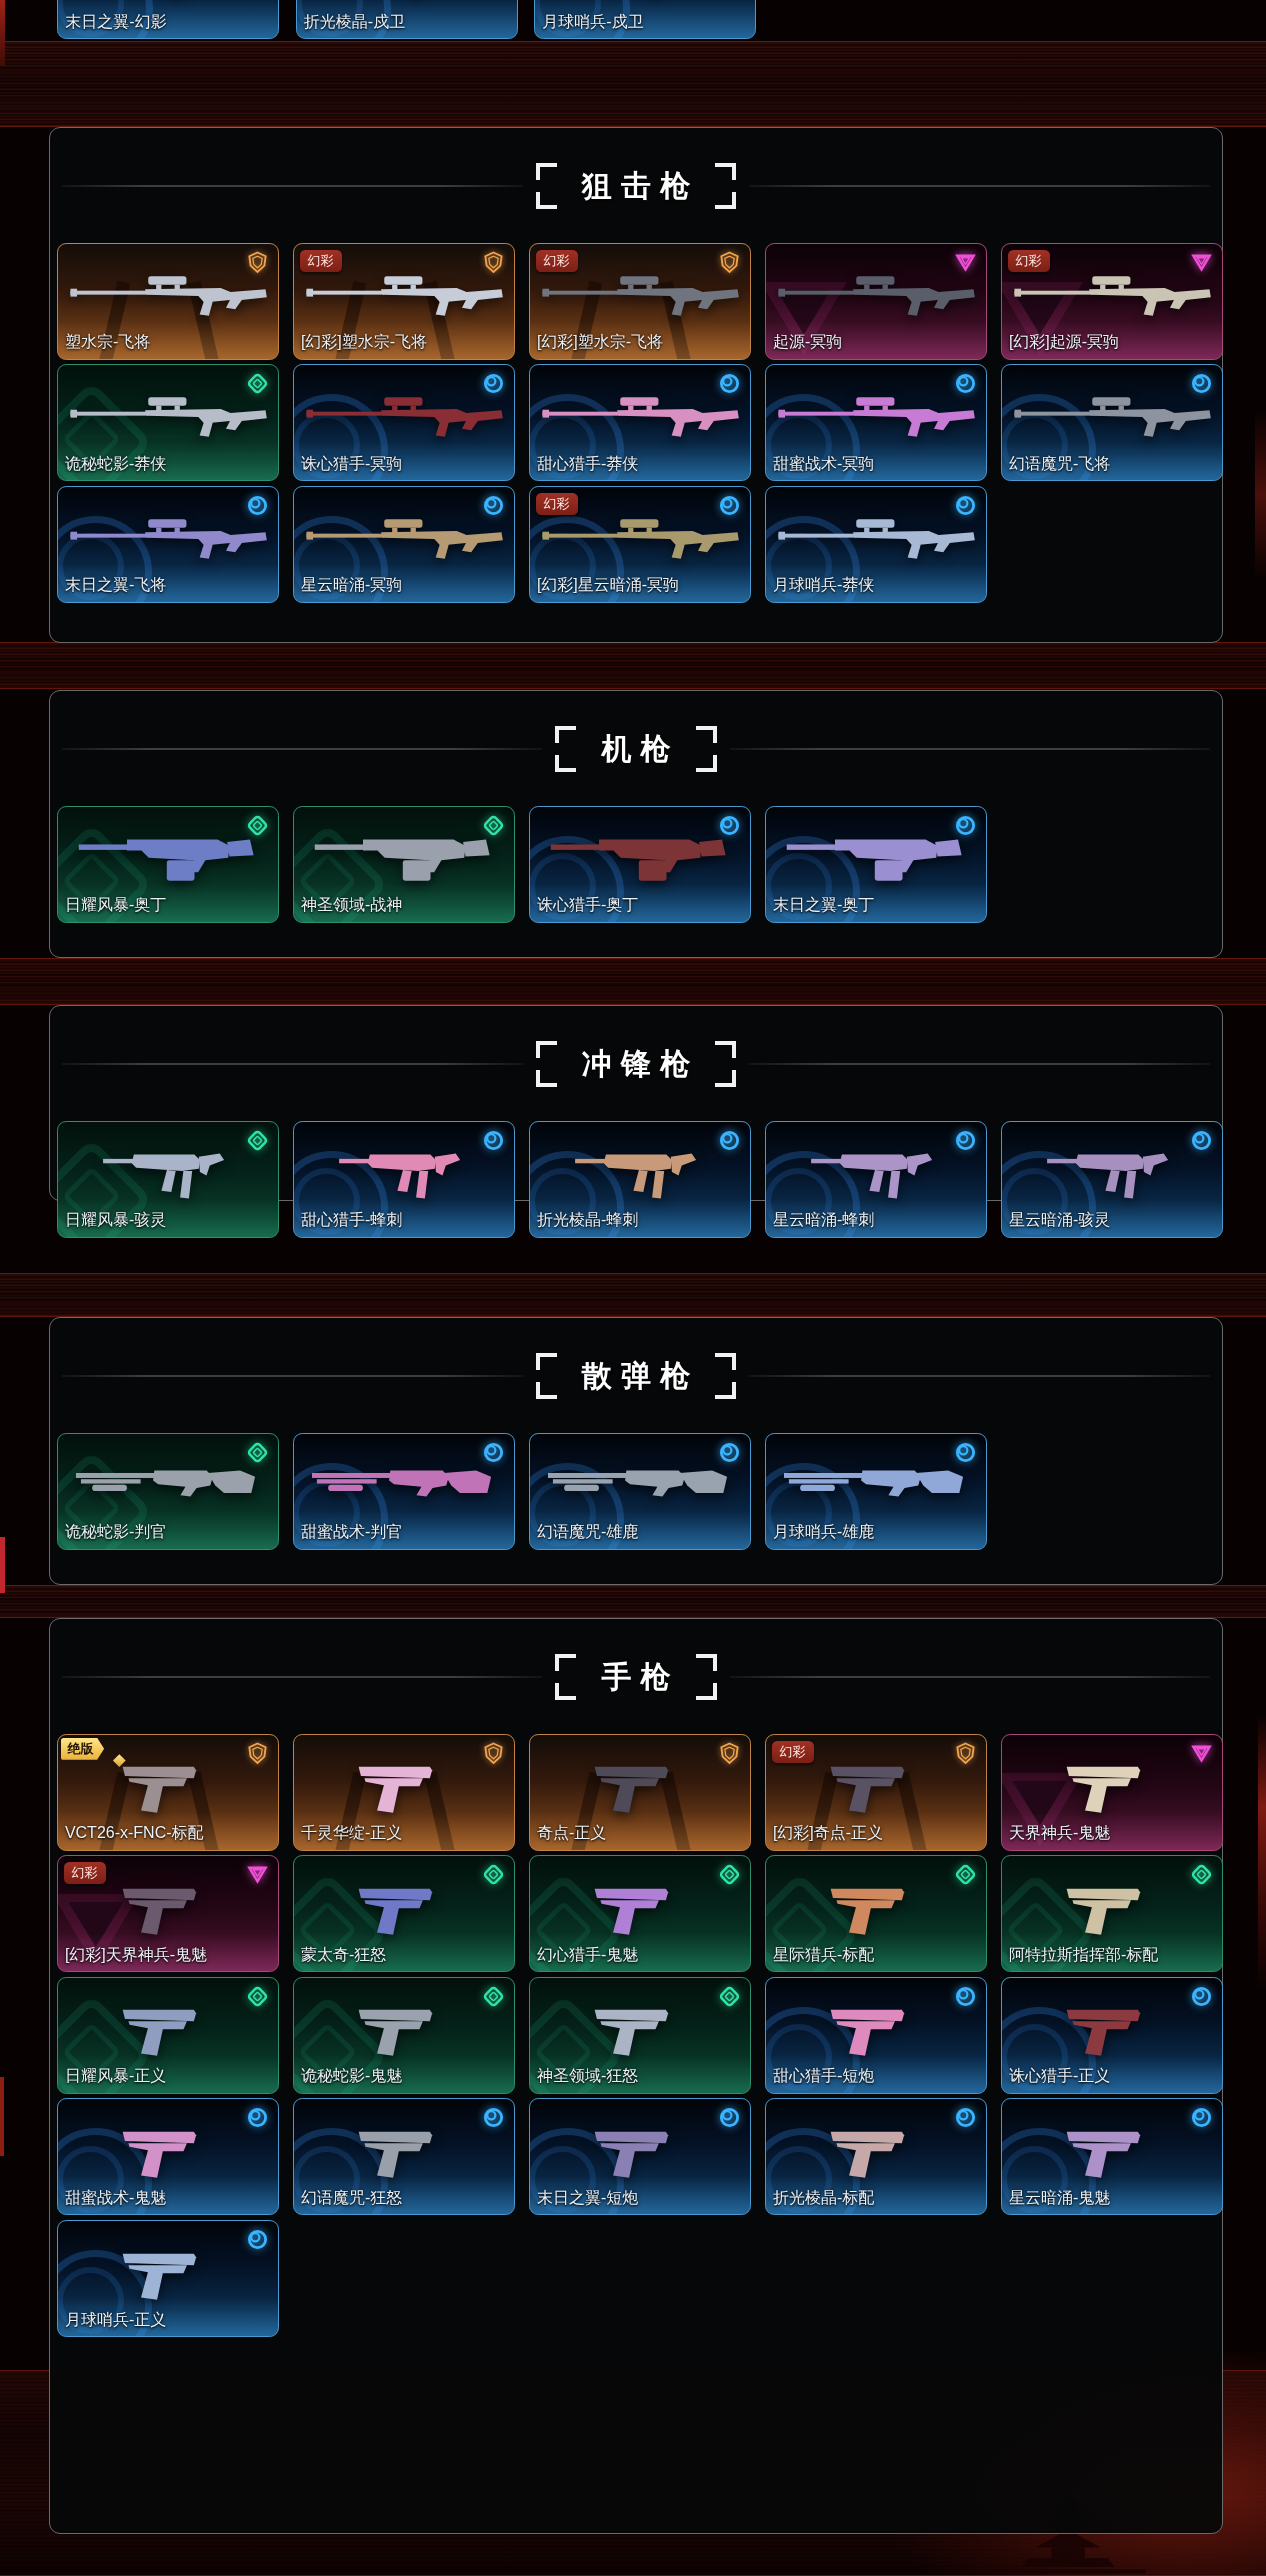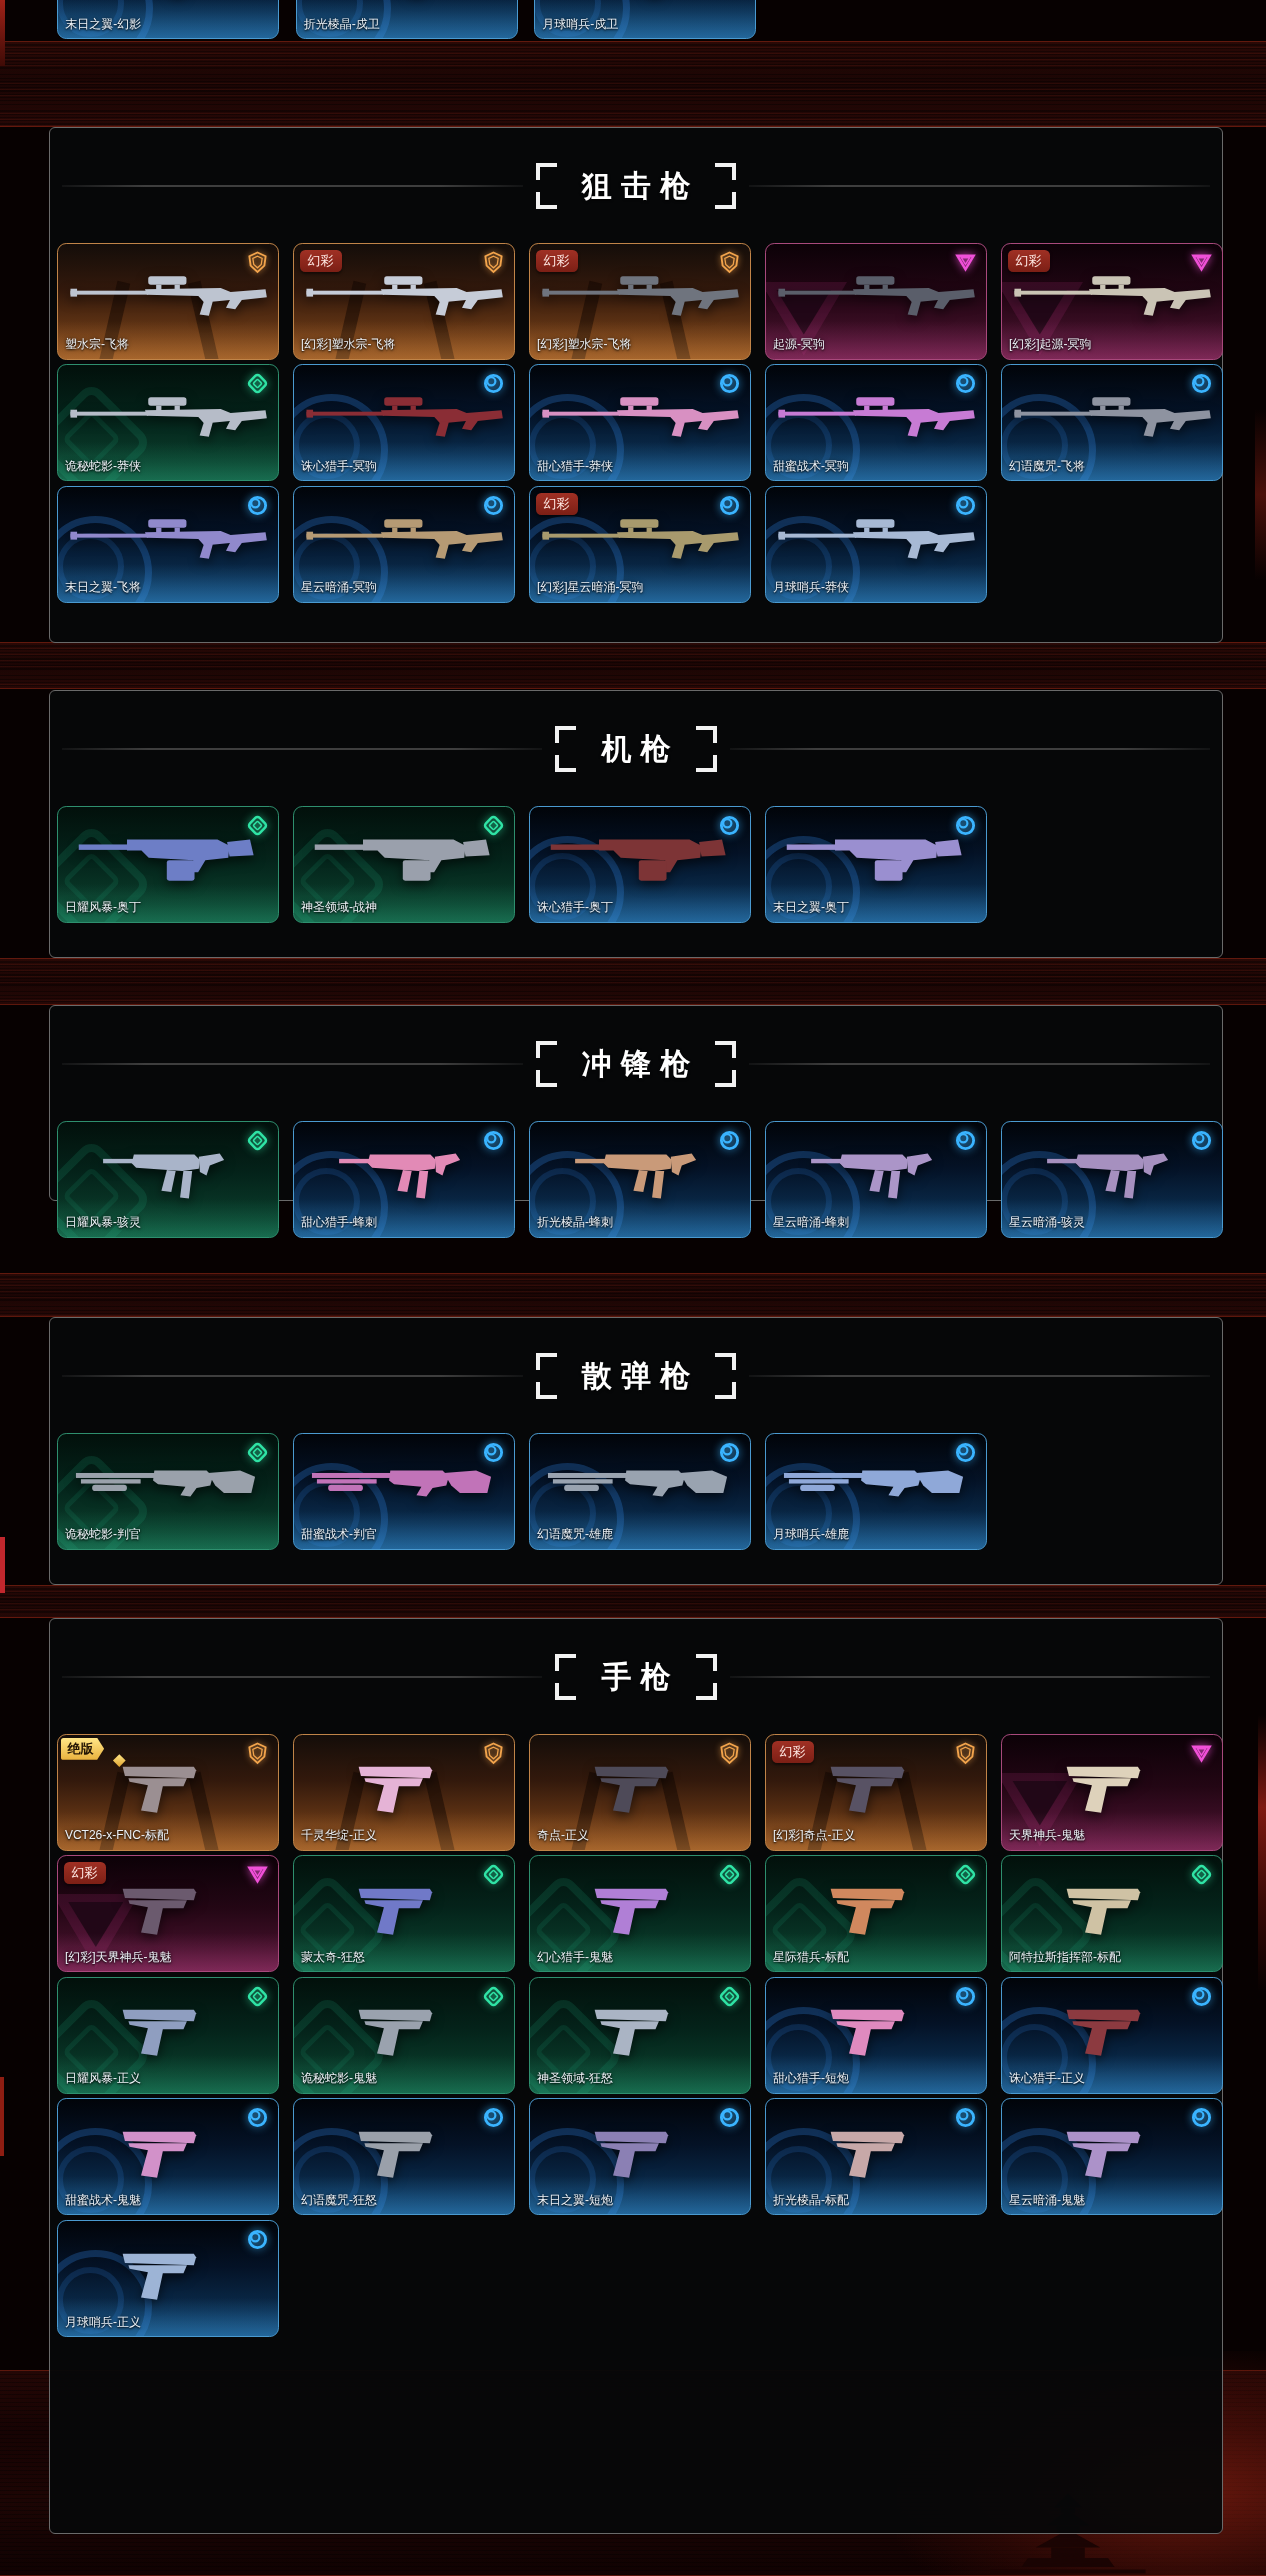--- a/index.html
+++ b/index.html
@@ -17,21 +17,21 @@
   .band-bottom{background:
           repeating-linear-gradient(180deg, rgba(0,0,0,.35) 0 1.3px, rgba(0,0,0,0) 1.3px 4px),
           linear-gradient(180deg,#240705 0%,#170303 30%,#1d0504 62%,#100202 100%);}
   .glow-br{position:absolute;right:0;top:2351px;width:369px;height:225px;
           background:radial-gradient(ellipse at 78% 62%, rgba(165,38,20,.55), rgba(95,18,9,.28) 52%, rgba(0,0,0,0) 76%);}
   .edge{position:absolute;}
   .pagoda{position:absolute;left:989px;top:2492px;width:158px;height:84px;opacity:.92;}
 
   
   .panel{position:absolute;left:49px;width:1174px;box-sizing:border-box;
-         background:rgba(6,7,9,.94);border:0.7px solid #6a6a6a;border-radius:6px;padding:0 6.6px;}
+         background:rgba(6,7,9,.94);border:0.7px solid #6a6a6a;border-radius:11px;padding:0 6.6px;}
   .panel-header{display:flex;align-items:center;gap:13px;height:79px;margin-top:18.5px;padding:0 5.3px;}
   .hline{flex:1;height:1.3px;background:linear-gradient(90deg,rgba(120,120,120,.1),#3e3e3e 18%,#3e3e3e 82%,rgba(120,120,120,.1));}
   .panel-title{margin:0;color:#fff;font-family:"DejaVu Serif",serif;font-weight:bold;
                font-size:30px;letter-spacing:9.2px;text-indent:9.2px;text-shadow:0 1.3px 2.6px #000;}
   .bracket{position:relative;width:24px;height:46px;flex:0 0 auto;}
   .bracket i{position:absolute;width:17px;height:13px;}
   .bracket.bl i{left:0;border-left:4.6px solid #f2f2f2;}
   .bracket.bl i.t{top:0;border-top:4.6px solid #f2f2f2;}
   .bracket.bl i.b{bottom:0;border-bottom:4.6px solid #f2f2f2;}
   .bracket.br i{right:0;border-right:4.6px solid #f2f2f2;}
@@ -67,21 +67,21 @@
 
   .art{position:absolute;left:50%;top:42%;transform:translate(-50%,-50%);color:var(--art,#9aa);
        filter:drop-shadow(0 4.6px 6px rgba(0,0,0,.6));}
   .art-rifle{width:179px;height:58px}
   .art-sniper{width:199px;height:53px}
   .art-mg{width:182px;height:59px}
   .art-smg{width:132px;height:65px;top:46%}
   .art-shotgun{width:189px;height:53px}
   .art-pistol{width:99px;height:66px;top:45%}
 
-  .card-name{position:absolute;left:7.3px;bottom:5.3px;z-index:3;color:#eef3f8;font-size:12px;
+  .card-name{position:absolute;left:7.3px;bottom:5.3px;z-index:3;color:#eef3f8;font-size:16px;
              text-shadow:0 1.3px 2px rgba(0,0,0,.95),0 0 4.6px rgba(0,0,0,.7);}
   .ric{position:absolute;top:6px;right:7.3px;width:25px;height:25px;z-index:3;}
   .tier-blue .ric{filter:drop-shadow(0 0 4px rgba(58,180,255,.85));}
   .tier-green .ric{filter:drop-shadow(0 0 4px rgba(47,227,165,.8));}
   .tier-orange .ric{filter:drop-shadow(0 0 3.3px rgba(242,164,76,.8));}
   .tier-magenta .ric{filter:drop-shadow(0 0 4px rgba(244,80,216,.85));}
 
   .badge-chroma{position:absolute;top:6px;left:6px;z-index:4;background:linear-gradient(180deg,#a03024,#7c1f15);
                 color:#ffe9e4;font-size:13px;padding:2px 8px;border-radius:5.3px;box-shadow:0 1.3px 2.6px rgba(0,0,0,.5);}
   .badge-retired{position:absolute;top:3.3px;left:3.3px;z-index:4;width:73px;height:30px;}

